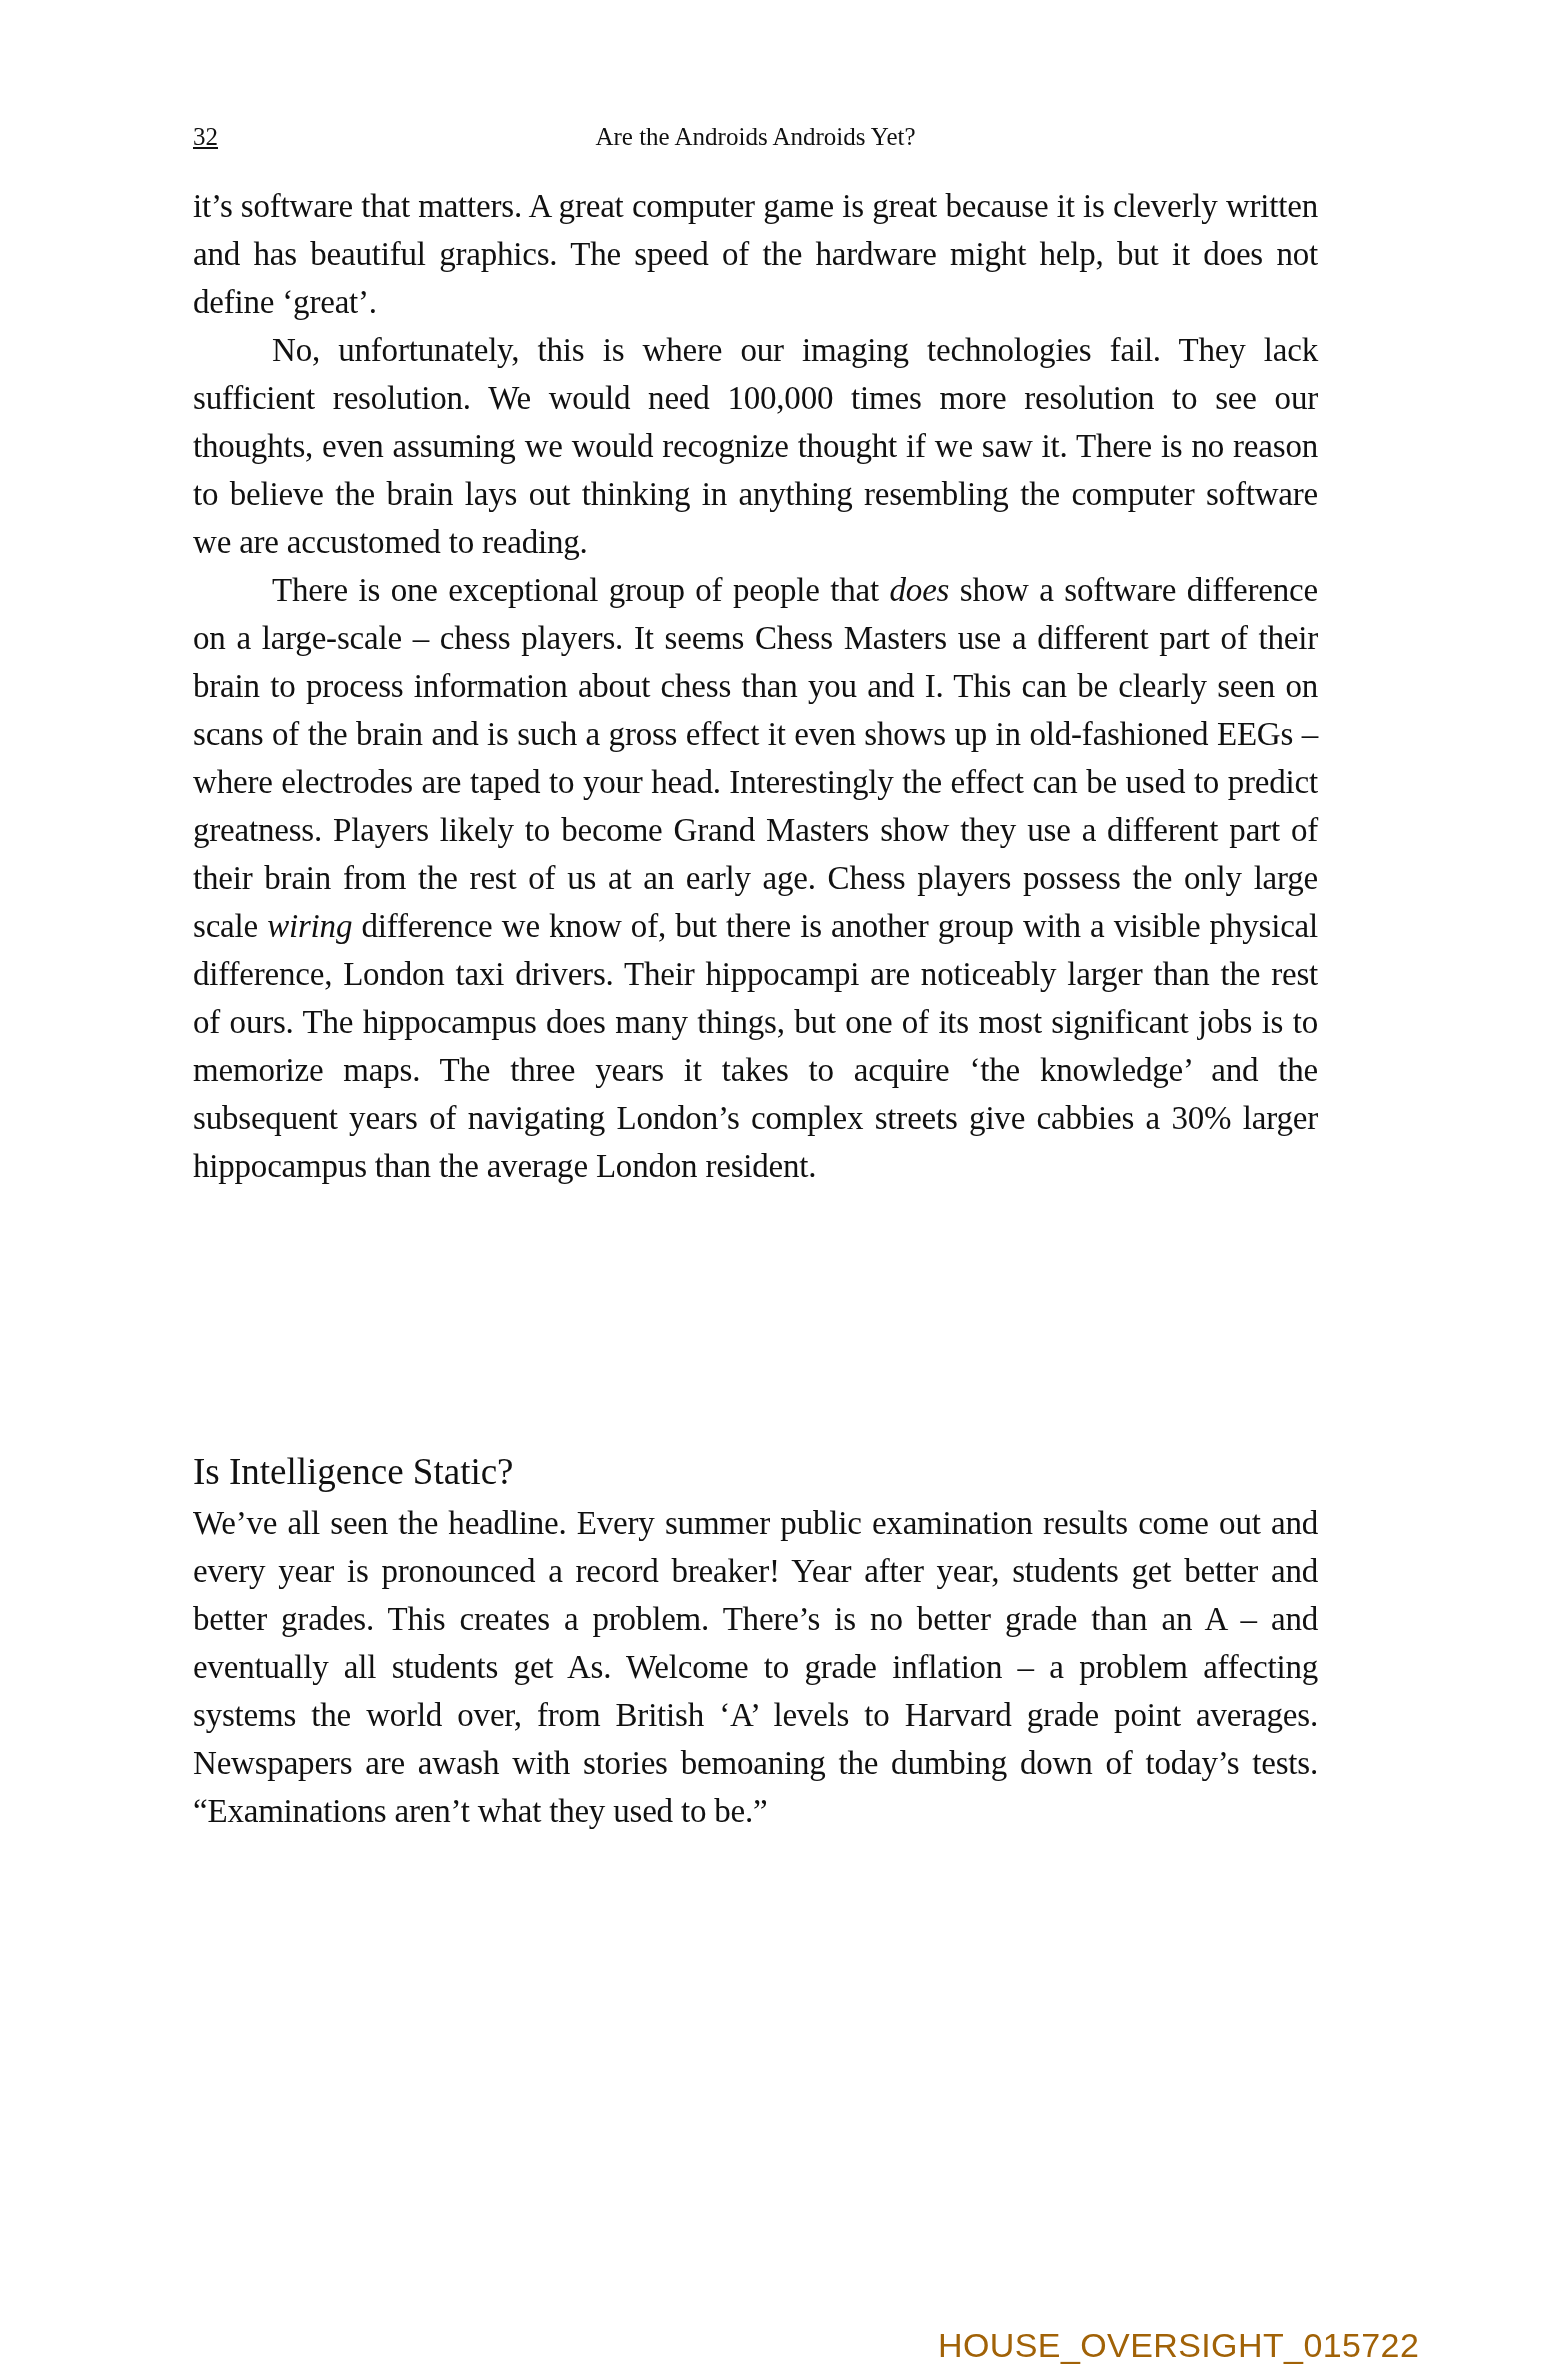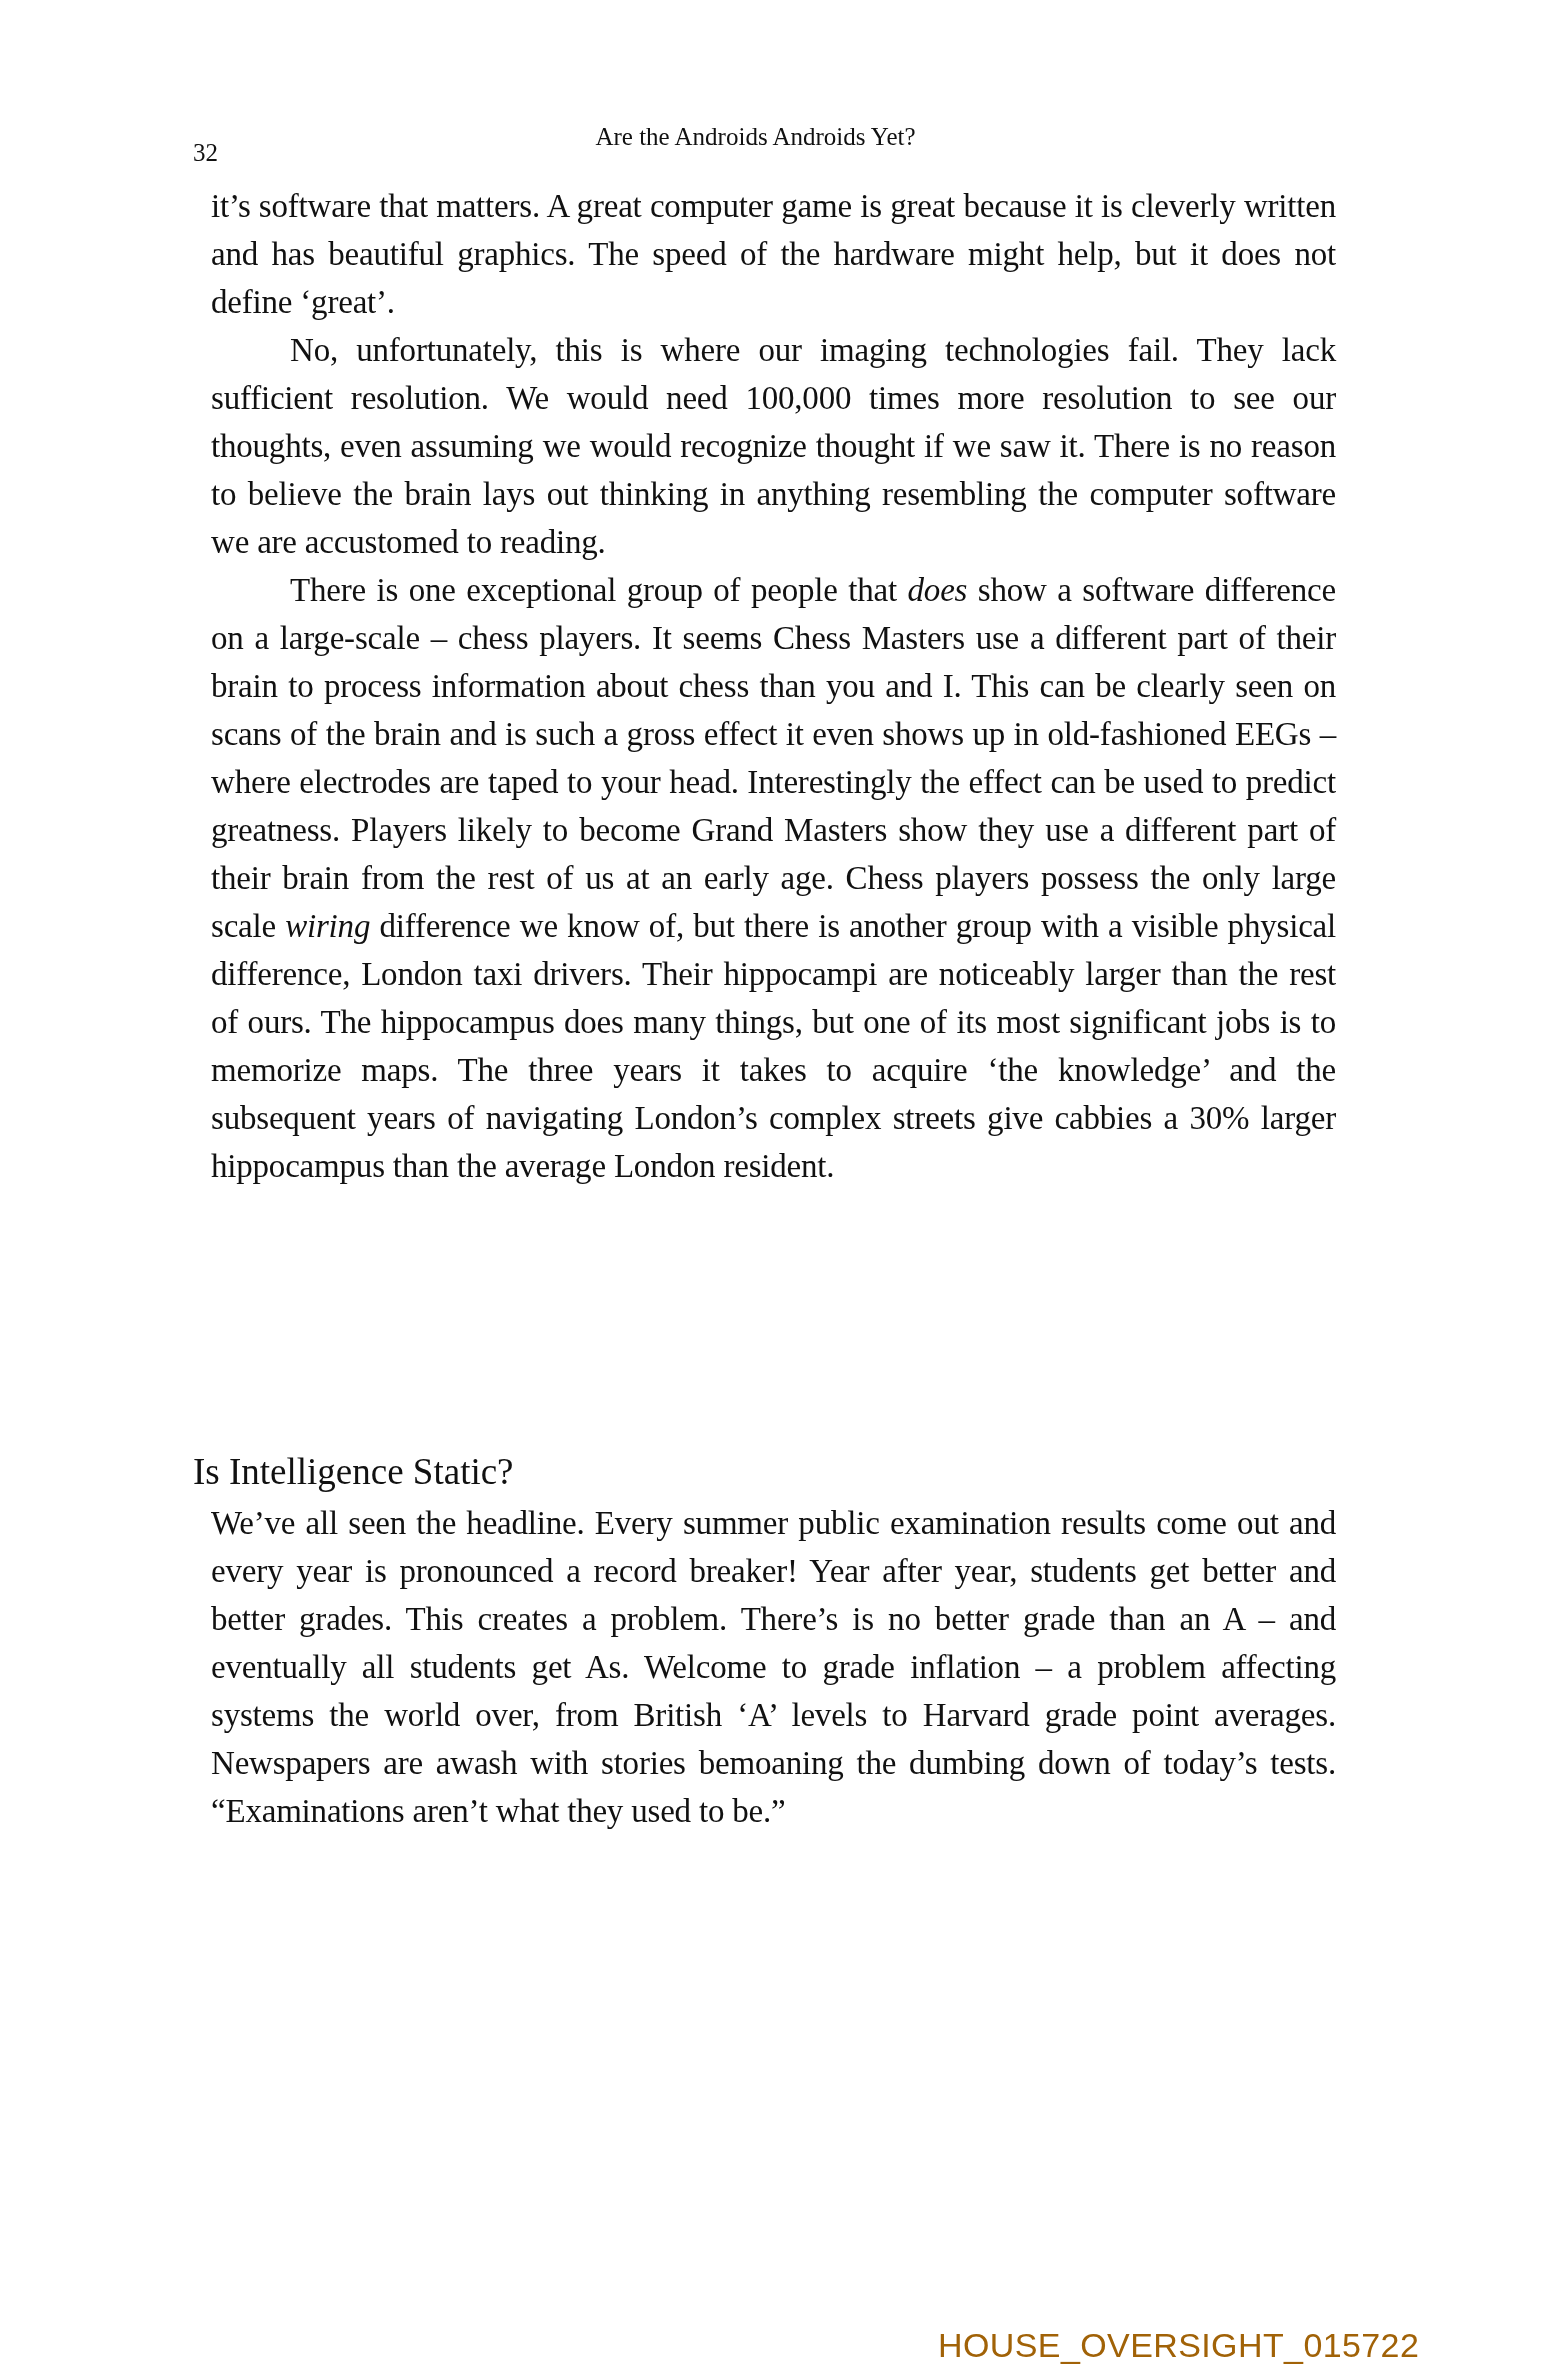--- a/index.html
+++ b/index.html
@@ -2,26 +2,26 @@
 <html style="font-size:13.7px"><head>
   <meta charset="utf-8">
   <style>
     html, body { margin: 0; padding: 0; background: #ffffff; }
     body { width: 1545px; height: 2377px; position: relative; overflow: hidden; color: #111; }
     .page { position: absolute; left: 0; top: 0; width: 1545px; height: 2377px; }
     .running-head {
       position: absolute; top: 118px; left: 193px; width: 1125px; height: 38px;
       font-family: "Liberation Serif", serif; font-size: 25px; line-height: 38px;
     }
-    .running-head .folio { position: absolute; left: 0; top: 16px; }
+    .running-head .folio { position: absolute; left: 0; top: 0; text-decoration: underline; }
     .running-head .title { position: absolute; left: 0; right: 0; text-align: center; }
     .body-block {
       position: absolute; left: 193px; width: 1125px;
       font-family: "Liberation Serif", serif; font-size: 33px; line-height: 48px;
-      text-align: justify; letter-spacing: -0.2px; margin-left: 18px;
+      text-align: justify; letter-spacing: -0.2px;
     }
     .body-block p { margin: 0; }
     .body-block p.indent { text-indent: 79px; }
     .block1 { top: 182px; }
     .section-heading {
       position: absolute; left: 193px; top: 1448px; width: 1125px;
       font-family: "Liberation Serif", serif; font-weight: normal; font-size: 37px; line-height: 48px;
       margin: 0;
     }
     .block2 { top: 1499px; }

